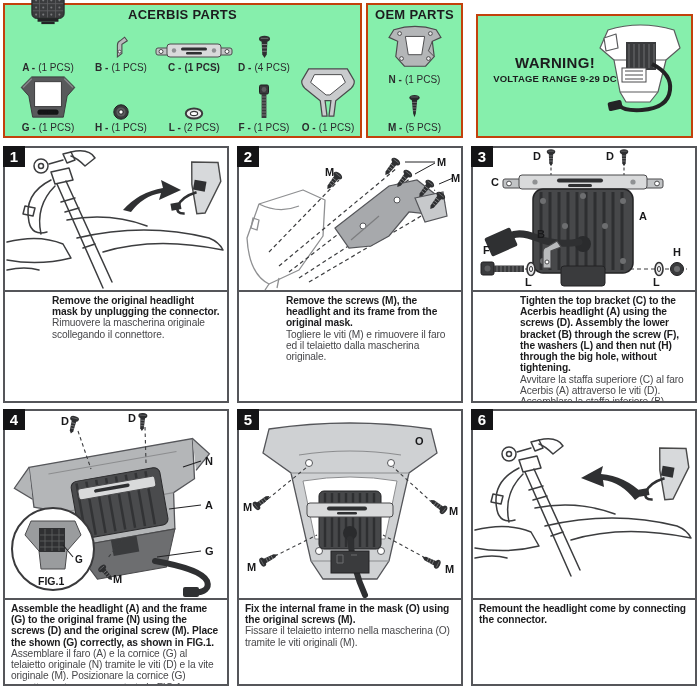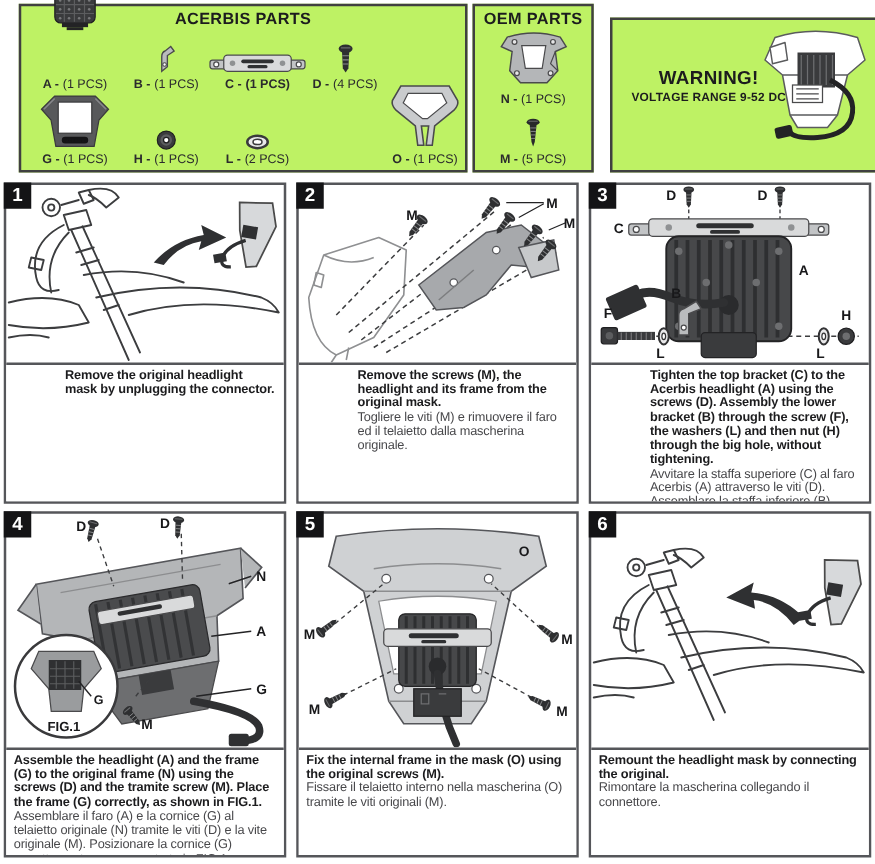--- a/index.html
+++ b/index.html
@@ -1,17 +1,17 @@
 <!DOCTYPE html>
 <html><head>
 <meta charset="utf-8">
 <style>
   html,body{margin:0;padding:0;background:#ffffff;}
   body{width:700px;height:691px;position:relative;font-family:"Liberation Sans",sans-serif;color:#231f20;overflow:hidden;}
-  .box{position:absolute;border:2px solid #404040;background:#bef264;box-sizing:border-box;margin-left:12px;}
+  .box{position:absolute;border:2px solid #c2410c;background:#86efac;box-sizing:border-box;}
   .box-title{position:absolute;top:2px;left:0;right:0;text-align:center;font-weight:bold;font-size:13px;letter-spacing:.3px;color:#1c1c1e;}
   .pcell{position:absolute;display:flex;flex-direction:column;align-items:center;justify-content:flex-end;}
   .picon{display:flex;align-items:flex-end;justify-content:center;flex:1;}
   .plabel{font-size:10px;white-space:nowrap;color:#2b2b2d;margin-top:2px;}
   .plabel b{margin-right:3px;}
   .panel{position:absolute;border:2px solid #55565a;background:#fff;box-sizing:border-box;}
   .badge{position:absolute;top:-2px;left:-2px;width:22px;height:21px;background:#141416;color:#fff;
          font-weight:bold;font-size:15px;display:flex;align-items:center;justify-content:center;z-index:3;}
   .illus{position:absolute;left:0;top:0;}
   .panel-text{position:absolute;left:0;right:0;bottom:0;border-top:2px solid #55565a;padding:3px 6px;overflow:hidden;box-sizing:border-box;background:#fff;}
@@ -158,20 +158,31 @@
   <div class="pcell" style="left:146px;top:70px;width:86px;height:58px;">
     <span class="picon">
       <svg width="20" height="13" viewBox="0 0 20 13">
         <ellipse cx="10" cy="6.5" rx="8.2" ry="5" fill="#e9e9ea" stroke="#3a3a3c" stroke-width="2"></ellipse>
         <ellipse cx="10" cy="6.5" rx="3.6" ry="2.1" fill="#ffffff" stroke="#3a3a3c" stroke-width="1.2"></ellipse>
       </svg>
     </span>
     <span class="plabel"><b>L -</b><span>(2 PCS)</span></span>
   </div>
 
+  <div class="pcell" style="left:230px;top:70px;width:58px;height:58px;">
+    <span class="picon">
+      <svg width="14" height="36" viewBox="0 0 14 36">
+        <rect x="2.5" y="1" width="9" height="9" rx="1.5" fill="#3a3b3d" stroke="#1f1f21"></rect>
+        <circle cx="7" cy="5.5" r="2.4" fill="#5c5d5f"></circle>
+        <rect x="4.6" y="10" width="4.8" height="24" fill="#3a3b3d"></rect>
+        <path d="M4.8 13 H9.4 M4.8 16 H9.4 M4.8 19 H9.4 M4.8 22 H9.4 M4.8 25 H9.4 M4.8 28 H9.4 M4.8 31 H9.4" stroke="#7a7b7d" stroke-width="0.9"></path>
+      </svg>
+    </span>
+    <span class="plabel"><b>F -</b><span>(1 PCS)</span></span>
+  </div>
 
   <div class="pcell" style="left:290px;top:56px;width:66px;height:72px;">
     <span class="picon">
       <svg width="58" height="54" viewBox="0 0 60 54">
         <path d="M10 2 L50 2 L57 14 Q58 18 54 22 L38 35 L36 51 L31 51 L33 35 L27 35 L29 51 L24 51 L22 35 L6 22 Q2 18 3 14 Z" fill="#c9cbcd" stroke="#4a4a4c" stroke-width="1.3"></path>
         <path d="M16 8 L44 8 L48 16 L32 29 L28 29 L12 16 Z" fill="#ffffff" stroke="#4a4a4c"></path>
       </svg>
     </span>
     <span class="plabel"><b>O -</b><span>(1 PCS)</span></span>
   </div>
@@ -204,21 +215,21 @@
         <path d="M-2.6 8 L2.6 8 M-2.4 11 L2.4 11 M-2.2 14 L2.2 14 M-1.8 17 L1.8 17" stroke="#8a8b8d" stroke-width="0.8"></path>
       </svg>
     </span>
     <span class="plabel"><b>M -</b><span>(5 PCS)</span></span>
   </div>
 </div>
 
 <div class="box" style="left:476px;top:14px;width:217px;height:124px;">
   <div class="warn-text">
     <div class="warn-title">WARNING!</div>
-    <div class="warn-sub">VOLTAGE RANGE 9-52 DC</div>
+    <div class="warn-sub">VOLTAGE RANGE 9-29 DC</div>
   </div>
   <svg class="illus" style="left:112px;top:2px;" width="102" height="102" viewBox="0 0 102 102">
     <g stroke="#5a5b5d" stroke-width="1.2" fill="#ffffff" stroke-linejoin="round">
       <path d="M18 12 Q50 2 84 12 L90 30 L76 42 L68 74 L60 84 L36 84 L30 74 L24 42 L10 30 Z"></path>
       <path d="M24 42 L76 42 M30 74 L68 74"></path>
       <path d="M14 20 L26 16 L28 30 L16 33 Z"></path>
     </g>
     <rect x="36" y="24" width="30" height="28" fill="#3a3b3d"></rect>
     <path d="M39 26 V50 M44 26 V50 M49 26 V50 M54 26 V50 M59 26 V50 M64 26 V50" stroke="#6d6e70" stroke-width="1"></path>
     <rect x="32" y="50" width="24" height="14" fill="#ffffff" stroke="#4a4a4c"></rect>
@@ -230,20 +241,21 @@
 
 <div class="panel" style="left:3px;top:146px;width:226px;height:257px;">
   <div class="badge">1</div>
   <svg class="illus" width="222" height="142" viewBox="0 0 222 142">
     <use href="#sym-bike"></use>
     <path d="M118 62 Q134 44 158 40 L156 32 L176 42 L154 52 L156 45 Q138 48 126 64 Z" fill="#2f3032"></path>
     <use href="#sym-mask-sm" transform="translate(196,42) rotate(10)"></use>
   </svg>
   <div class="panel-text pt-r1">
     <div class="en">Remove the original headlight mask by unplugging the connector.</div>
+    <div class="it">Rimuovere la mascherina originale scollegando il connettore.</div>
   </div>
 </div>
 
 <div class="panel" style="left:237px;top:146px;width:226px;height:257px;">
   <div class="badge">2</div>
   <svg class="illus" width="222" height="142" viewBox="0 0 222 142">
     <g stroke="#8f9092" stroke-width="1.3" fill="none" stroke-linejoin="round">
       <path d="M8 90 L20 56 L64 42 L86 52 L84 88 L60 122 L30 136 Q10 126 8 90 Z"></path>
       <path d="M20 56 Q40 66 60 58 M30 136 L26 142 M40 130 L38 140"></path>
       <path d="M14 70 L20 72 L18 82 L12 80 Z"></path>
@@ -368,21 +380,21 @@
     <text x="70" y="152" font-size="10">G</text>
     <text x="33" y="174" font-size="10.5">FIG.1</text>
     <text x="56" y="14" font-size="11">D</text>
     <text x="123" y="11" font-size="11">D</text>
     <text x="200" y="54" font-size="11">N</text>
     <text x="200" y="98" font-size="11">A</text>
     <text x="200" y="144" font-size="11">G</text>
     <text x="108" y="172" font-size="11">M</text>
   </svg>
   <div class="panel-text pt-r2">
-    <div class="en">Assemble the headlight (A) and the frame (G) to the original frame (N) using the screws (D) and the tramite screw (M). Place the frame (G) correctly, as shown in FIG.1.</div>
+    <div class="en">Assemble the headlight (A) and the frame (G) to the original frame (N) using the screws (D) and the original screw (M). Place the shown (G) correctly, as shown in FIG.1.</div>
     <div class="it">Assemblare il faro (A) e la cornice (G) al telaietto originale (N) tramite le viti (D) e la vite originale (M). Posizionare la cornice (G) correttamente, come mostrato in FIG.1.</div>
   </div>
 </div>
 
 <div class="panel" style="left:237px;top:409px;width:226px;height:277px;">
   <div class="badge">5</div>
   <svg class="illus" width="222" height="187" viewBox="0 0 222 187">
     <path d="M30 18 Q111 6 192 18 L198 42 L170 62 L150 150 L138 168 L84 168 L72 150 L52 62 L24 42 Z" fill="#cfd1d3" stroke="#55565a" stroke-width="1.3"></path>
     <path d="M52 62 L170 62 M60 44 Q111 36 162 44 M72 150 L150 150" fill="none" stroke="#8c8d8f" stroke-width="1.1"></path>
     <path d="M64 70 Q111 62 158 70 L146 128 L76 128 Z" fill="#ffffff" stroke="#8c8d8f"></path>
@@ -424,16 +436,15 @@
 <div class="panel" style="left:471px;top:409px;width:226px;height:277px;">
   <div class="badge">6</div>
   <svg class="illus" width="222" height="187" viewBox="0 0 222 157">
     <g transform="translate(0,10)">
       <use href="#sym-bike"></use>
       <path d="M170 58 Q152 40 128 38 L130 30 L108 42 L131 51 L130 44 Q148 46 162 64 Z" fill="#2f3032"></path>
       <use href="#sym-mask-sm" transform="translate(196,40) rotate(10)"></use>
     </g>
   </svg>
   <div class="panel-text pt-r2">
-    <div class="en">Remount the headlight mask by connecting the original.</div>
-    <div class="it">Rimontare la mascherina collegando il connettore.</div>
+    <div class="en">Remount the headlight come by connecting the connector.</div>
   </div>
 </div>
 
 </body></html>

